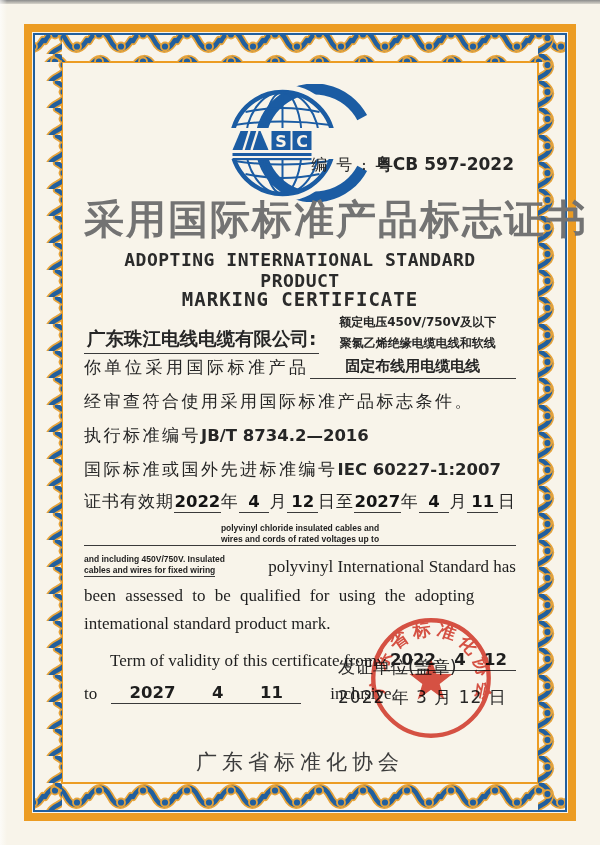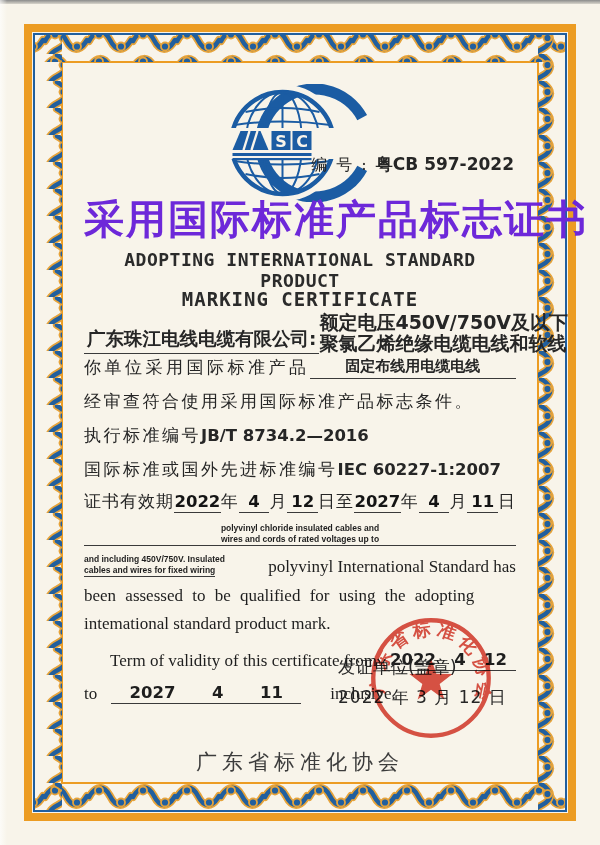--- a/index.html
+++ b/index.html
@@ -19,35 +19,35 @@
 
   
   .content { position:absolute; left:84px; top:0; width:432px; height:845px; color:#262626; }
   .abs { position:absolute; }
   .logo { left:50%; top:84px; transform:translateX(-50%); }
   .cert-no { top:153px; right:2px; font-size:16px; white-space:nowrap; }
   .cert-no .printed { font-family:"DejaVu Serif", serif; letter-spacing:2px; }
   .cert-no .val { font-weight:bold; font-size:17px; margin-left:2px; }
 
   .title-cn { top:192px; width:100%; text-align:center; font-family:"DejaVu Serif", serif;
-              font-weight:600; font-size:40px; letter-spacing:2px; color:#6d28d9; white-space:nowrap; }
+              font-weight:600; font-size:40px; letter-spacing:2px; color:#737373; white-space:nowrap; }
   .title-en { width:100%; text-align:center; font-family:"DejaVu Sans Mono", monospace;
               font-weight:600; color:#2b2b2b; }
   .title-en1 { top:249px; font-size:18px; letter-spacing:.5px; }
   .title-en2 { top:288px; font-size:19px; letter-spacing:1px; }
 
   .body { position:absolute; top:312px; left:0; width:432px; }
   .printed { font-family:"DejaVu Serif", serif; }
   .fill { font-weight:bold; color:#141414; }
   .u { border-bottom:1.7px solid #3a3a3a; }
 
   .row1 { display:flex; justify-content:space-between; align-items:flex-end; }
   .company { font-size:18.5px; font-weight:bold; border-bottom:1.7px solid #3a3a3a;
              padding:0 3px 2px 3px; white-space:nowrap; }
-  .product12 { width:224px; text-align:center; font-weight:bold; font-size:19px;
+  .product12 { width:224px; text-align:center; font-weight:bold; font-size:12px;
                line-height:21px; white-space:nowrap; }
   .row2 { display:flex; align-items:flex-end; margin-top:2px; }
   .row2 .printed { font-size:17px; letter-spacing:3.5px; white-space:nowrap; }
   .row2 .blank { flex:1; text-align:center; font-weight:bold; font-size:15px;
                  border-bottom:1.7px solid #3a3a3a; padding-bottom:2px; white-space:nowrap; }
   .cnline { margin-top:11px; font-size:17px; }
   .cnline .printed { letter-spacing:2.5px; }
   .cnline .val { font-weight:bold; letter-spacing:0; font-size:16.5px; }
   .validity { display:flex; align-items:flex-end; margin-top:9px; font-size:17px; white-space:nowrap;justify-content:space-between; }
   .validity .fill { text-align:center; font-size:16.5px; padding-bottom:1px; }

